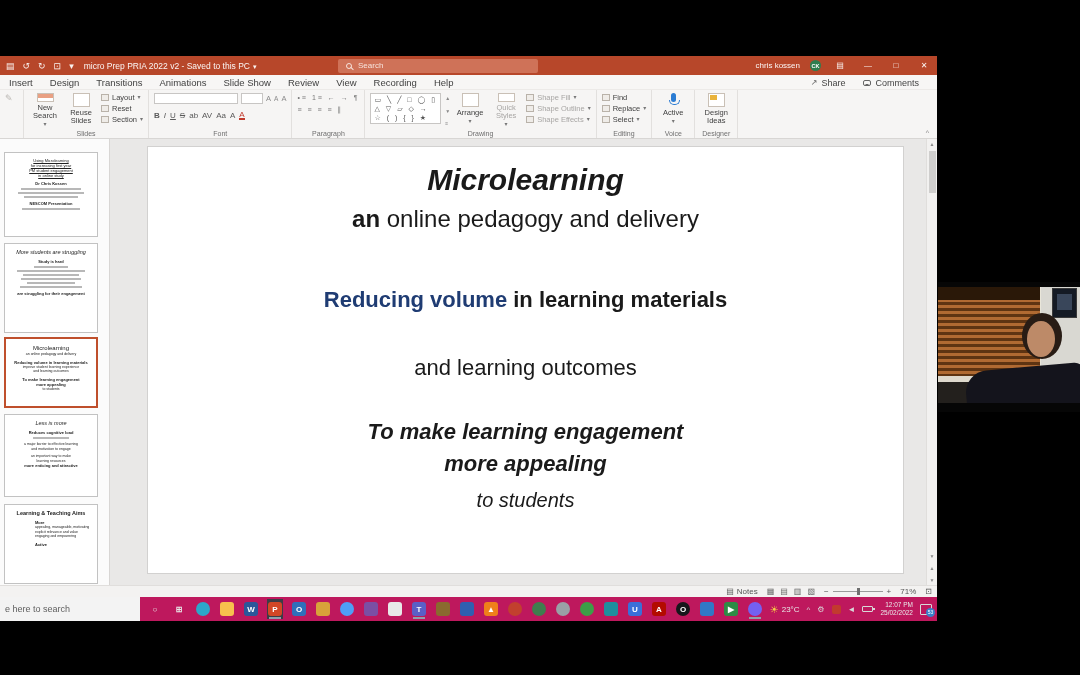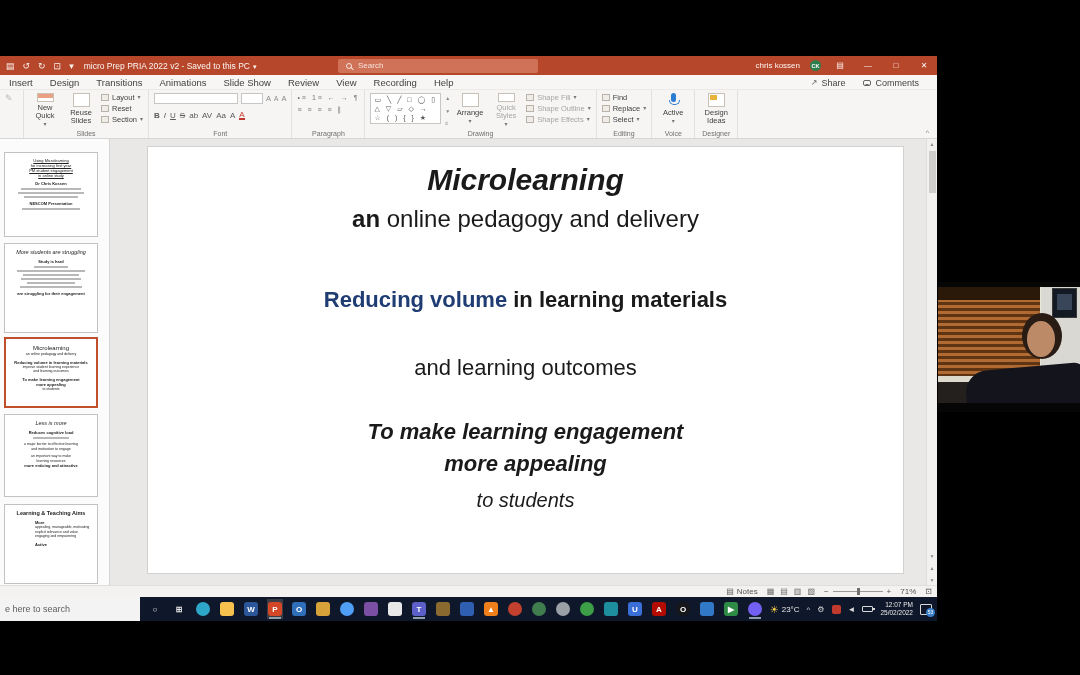--- a/index.html
+++ b/index.html
@@ -112,21 +112,21 @@
           display:flex;align-items:center;font-size:8px;color:#555;}
   .st-lang{padding-left:24px;margin-top:44px;}
   .st-right{margin-left:auto;display:flex;align-items:center;gap:9px;padding-right:5px;}
   .st-notes{display:flex;align-items:center;gap:3px;}
   .st-views{display:flex;gap:6px;font-size:8px;color:#666;}
   .zctl{display:flex;align-items:center;gap:4px;}
   .ztrack{width:50px;height:1px;background:#9a9a9a;position:relative;}
   .zthumb{position:absolute;left:24px;top:-3px;width:3px;height:7px;background:#6f6f6f;}
 
   
-  .taskbar{position:absolute;left:0;top:541px;width:100%;height:24px;background:#0f172a;display:flex;align-items:center;}
+  .taskbar{position:absolute;left:0;top:541px;width:100%;height:24px;background:#be185d;display:flex;align-items:center;}
   .tsearchbar{width:140px;height:100%;background:#f3f3f3;color:#5f5f5f;font-size:9px;display:flex;align-items:center;padding-left:5px;}
   .tbicons{display:flex;gap:8px;margin-left:7px;align-items:center;}
   .tbi{position:relative;width:16px;height:20px;display:flex;align-items:center;justify-content:center;}
   .tbi.active{background:#3c3c46;}
   .tbi.open::after{content:'';position:absolute;bottom:0;left:2px;right:2px;height:2px;background:#8fa0ab;}
   .tbg{width:14px;height:14px;border-radius:3px;display:flex;align-items:center;justify-content:center;
        color:#fff;font-size:8px;font-weight:bold;}
   .tbg.round{border-radius:50%;}
   .tray{margin-left:auto;display:flex;align-items:center;gap:7px;padding-right:5px;color:#e8e8e8;}
   .sun{color:#f5cf45;font-size:10px;}
@@ -214,21 +214,21 @@
     </div>
 
     <div class="ribbon">
       <div class="rgroup" style="width:24px">
         <span style="color:#b9b6b2;font-size:9px">✎</span>
       </div>
 
       <div class="rgroup">
         <div class="bigbtn">
           <span class="bicon orange"></span>
-          <span>New Quick</span>
+          <span>New Search</span>
             <span class="caret">▾</span>
         </div>
         <div class="bigbtn">
           <span class="bicon"></span>
           <span>Reuse Slides</span>
         </div>
         <div class="stack">
           <span class="smbtn">
               <span class="sic"></span>
               <span>Layout</span>

